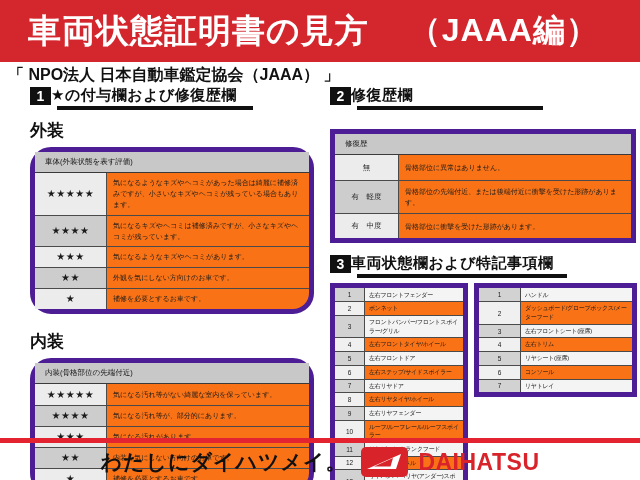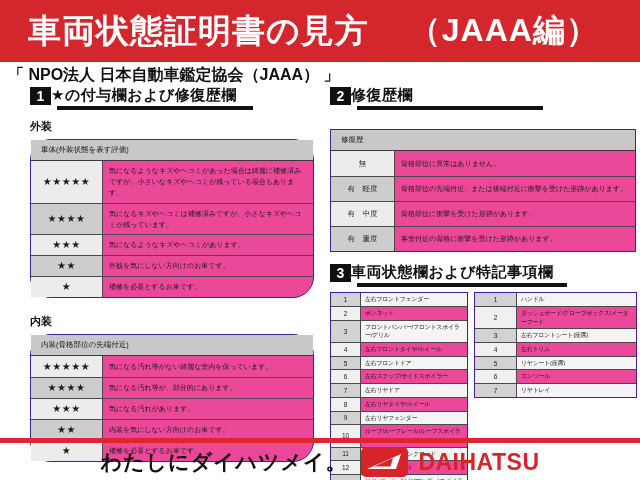--- a/index.html
+++ b/index.html
@@ -22,40 +22,40 @@
   }
   .sec-head { display:flex; align-items:center; }
   .sec-num {
     width:21px; height:18px; background:#101010; color:#fff;
     font-size:14px; font-weight:bold; display:flex; align-items:center; justify-content:center;
   }
   .sec-title { font-size:15px; font-weight:bold; letter-spacing:0.5px; color:#111; }
   .sec-underline { height:4px; background:#101010; margin-top:1px; margin-left:27px; }
 
   
-  .tbl { border:1px solid #4c1d95; background:#ec4899; }
+  .tbl { border:5px solid #4c1d95; background:#f97316; }
   .tbl-header {
     background:#c8c8c8; border-bottom:1px solid #3a3a3a;
     font-size:7.5px; padding:5px 0 5px 10px; color:#111;
   }
   .trow { display:flex; border-top:1px solid #4a4a4a; }
   .trow:first-child { border-top:none; }
   .tcell-label {
     display:flex; align-items:center; justify-content:center; text-align:center;
     border-right:1px solid #4a4a4a; flex:none;
   }
   .tcell-desc { flex:1; display:flex; align-items:center; padding:4px 6px; font-size:7px; line-height:1.6; }
 
   
   .rating-tbl { width:284px;border-radius:21px; }
   .rating-tbl .tcell-label { width:72px; font-size:10px; letter-spacing:0.5px; }
   .rating-rows .trow:nth-child(odd)  .tcell-label { background:#ececec; }
   .rating-rows .trow:nth-child(even) .tcell-label { background:#cdcdcd; }
   .rating-rows .trow { min-height:21px; }
-  .group-label { font-size:11px; font-weight:bold; color:#111; }
+  .group-label { font-size:17px; font-weight:bold; color:#111; }
 
   
   .repair-tbl { width:306px; }
   .repair-tbl .tcell-label { width:64px; font-size:7.5px; }
   .repair-tbl .tcell-desc { font-size:7px; padding:5px 6px; }
   .repair-rows .trow:nth-child(odd)  .tcell-label { background:#ececec; }
   .repair-rows .trow:nth-child(even) .tcell-label { background:#cdcdcd; }
   .repair-rows .trow { min-height:25px; }
 
   
@@ -188,24 +188,20 @@
           <div class="tcell-desc">骨格部位に異常はありません。</div>
         </div>
           <div class="trow">
           <div class="tcell-label">有　軽度</div>
           <div class="tcell-desc">骨格部位の先端付近、または後端付近に衝撃を受けた形跡があります。</div>
         </div>
           <div class="trow">
           <div class="tcell-label">有　中度</div>
           <div class="tcell-desc">骨格部位に衝撃を受けた形跡があります。</div>
         </div>
-          <div class="trow">
-          <div class="tcell-label">有　重度</div>
-          <div class="tcell-desc">客室付近の骨格に衝撃を受けた形跡があります。</div>
-        </div>
         </div>
     </div>
 
     <div class="sec-head sec3-head">
       <span class="sec-num">3</span>
       <span class="sec-title">車両状態欄および特記事項欄</span>
     </div>
     <div class="sec-underline sec3-underline"></div>
 
     <div class="parts-wrap">

